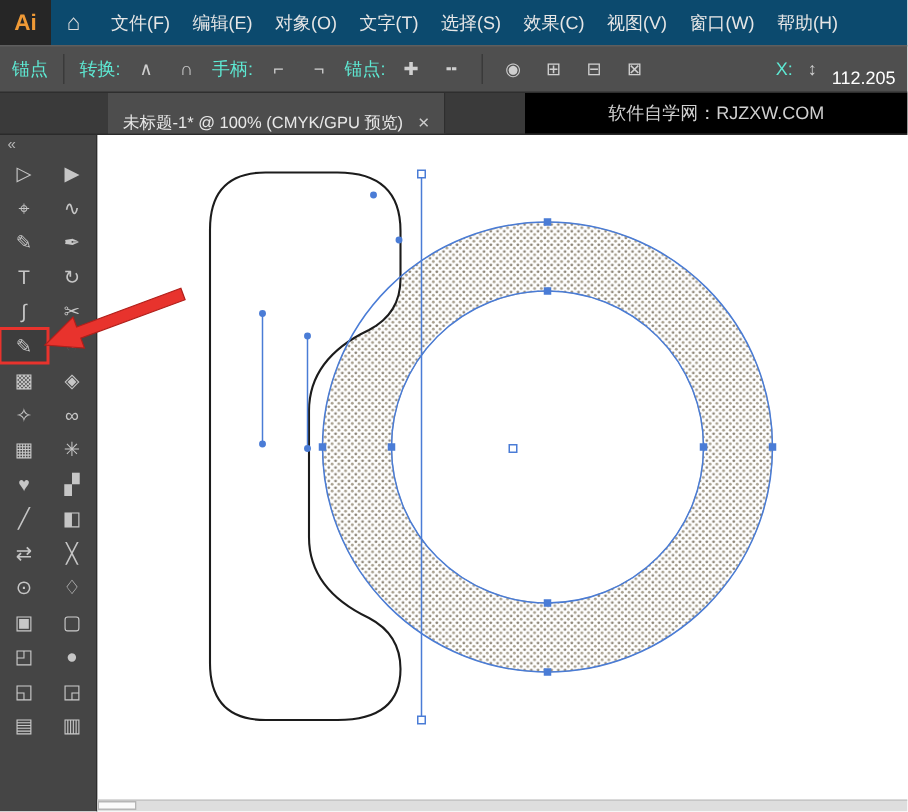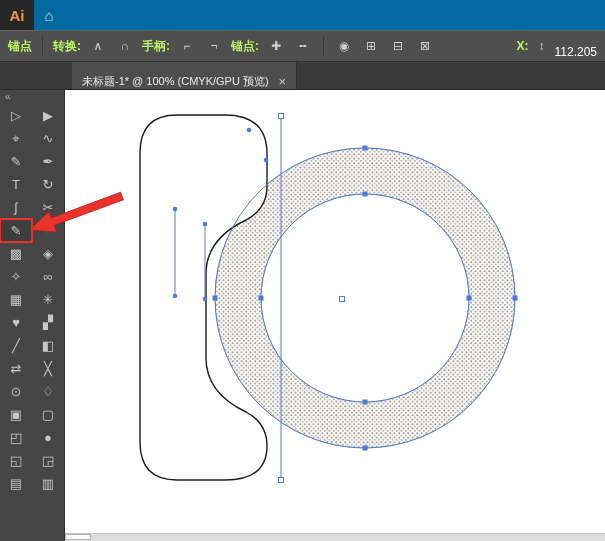--- a/index.html
+++ b/index.html
@@ -3,30 +3,30 @@
 <meta charset="utf-8">
 <style>
   html,body{margin:0;padding:0;}
   body{
     width:605px;height:541px;overflow:hidden;position:relative;
     font-family:"Liberation Sans","DejaVu Sans",sans-serif;
     background:#ffffff;
     -webkit-font-smoothing:antialiased;
   }
   
-  .menubar{height:30px;background:#0369a1;display:flex;align-items:center;color:#e6e6e6;font-size:12px;}
+  .menubar{height:30px;background:#0c4a6e;display:flex;align-items:center;color:#e6e6e6;font-size:12px;}
   .logo{width:34px;height:30px;background:#262626;color:#f09a36;font-weight:bold;font-size:15px;
         display:flex;align-items:center;justify-content:center;}
   .home-icon{width:30px;text-align:center;font-size:15px;color:#dddddd;}
   .menus{display:flex;gap:15px;margin-left:10px;white-space:nowrap;}
   .menu-item{cursor:default;}
   
   .controlbar{height:32px;background:#4f4f4f;border-top:1px solid #5e5e5e;border-bottom:1px solid #2e2e2e;
     box-sizing:border-box;display:flex;align-items:center;font-size:12px;color:#dcdcdc;padding:0 8px;gap:7px;white-space:nowrap;}
-  .cb-label{color:#bef264;font-weight:bold;}
+  .cb-label{color:#5eead4;}
   .cb-divider{width:1px;height:20px;background:#3a3a3a;margin:0 3px;}
   .cb-icon-btn{min-width:20px;height:20px;display:flex;align-items:center;justify-content:center;
     color:#cfcfcf;font-size:12px;border-radius:2px;}
   .x-group{display:flex;align-items:center;gap:3px;margin-left:auto;}
   .x-value{color:#ffffff;margin-top:11px;}
   
   .tabbar{height:28px;background:#3a3a3a;display:flex;align-items:stretch;border-bottom:1px solid #2a2a2a;box-sizing:border-box;}
   .tab{background:#4d4d4d;color:#e8e8e8;font-size:11px;display:flex;align-items:flex-end;
     padding:0 10px;gap:10px;margin-left:72px;border-right:1px solid #2e2e2e;}
   .tab-close{color:#cccccc;font-size:13px;cursor:default;}
@@ -46,20 +46,32 @@
   .hthumb{width:26px;height:6px;background:#fafafa;border:1px solid #b5b5b5;box-sizing:border-box;margin-top:0px;}
   
   .red-arrow{position:absolute;left:18px;top:182px;z-index:30;pointer-events:none;}
 </style>
 </head>
 <body>
 
 <div class="menubar">
   <div class="logo">Ai</div>
   <div class="home-icon">⌂</div>
+  <div class="menus">
+
+  <span class="menu-item">文件(F)</span>
+      <span class="menu-item">编辑(E)</span>
+      <span class="menu-item">对象(O)</span>
+      <span class="menu-item">文字(T)</span>
+      <span class="menu-item">选择(S)</span>
+      <span class="menu-item">效果(C)</span>
+      <span class="menu-item">视图(V)</span>
+      <span class="menu-item">窗口(W)</span>
+      <span class="menu-item">帮助(H)</span>
+    </div>
 </div>
 
 <div class="controlbar">
   <span class="cb-label">锚点</span>
   <span class="cb-divider"></span>
   <span class="cb-label">转换:</span>
   <span class="cb-icon-btn">∧</span>
   <span class="cb-icon-btn">∩</span>
   <span class="cb-label">手柄:</span>
   <span class="cb-icon-btn">⌐</span>
@@ -77,20 +89,21 @@
     <span class="cb-icon-btn">↕</span>
     <span class="x-value">112.205</span>
   </span>
 </div>
 
 <div class="tabbar">
   <div class="tab">
     <span>未标题-1* @ 100% (CMYK/GPU 预览)</span>
     <span class="tab-close">×</span>
   </div>
+  <div class="watermark">软件自学网：RJZXW.COM</div>
 </div>
 
 <div class="bodyrow">
   <div class="tools">
     <div class="tools-header">«</div>
     <div class="tool-grid">
 
         <div class="tool-cell">
           <span class="tool-glyph">▷</span>
         </div>

